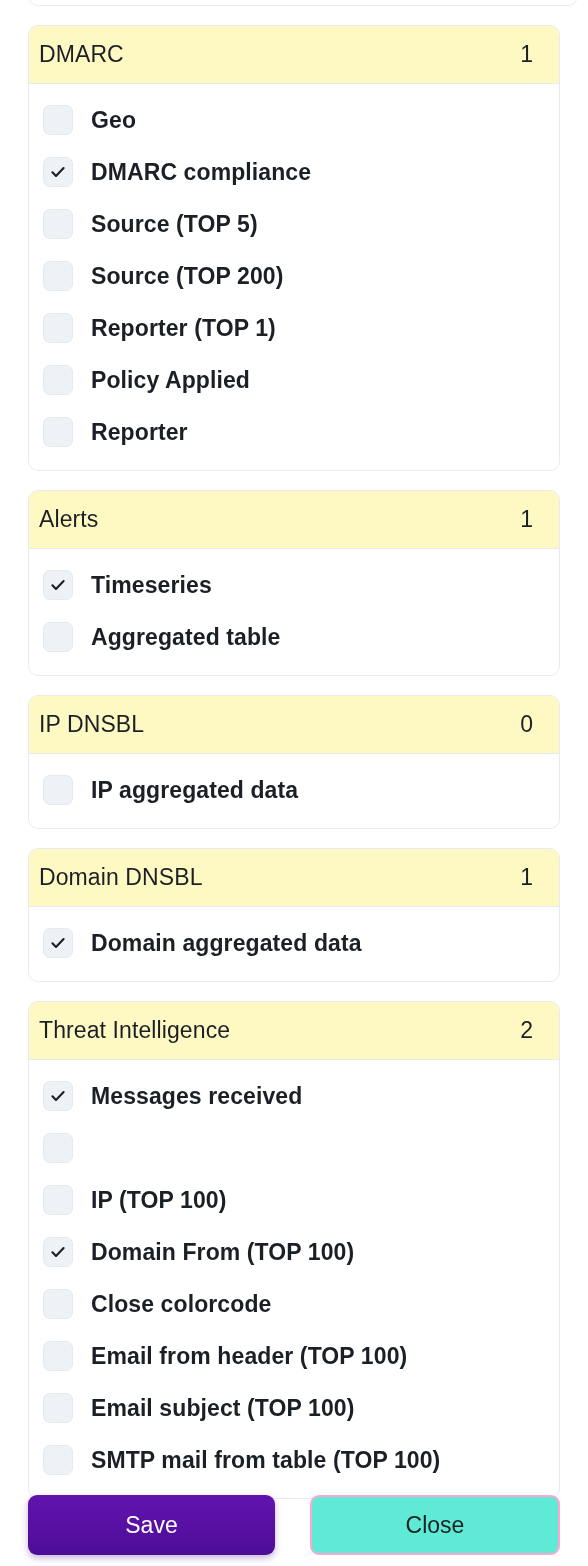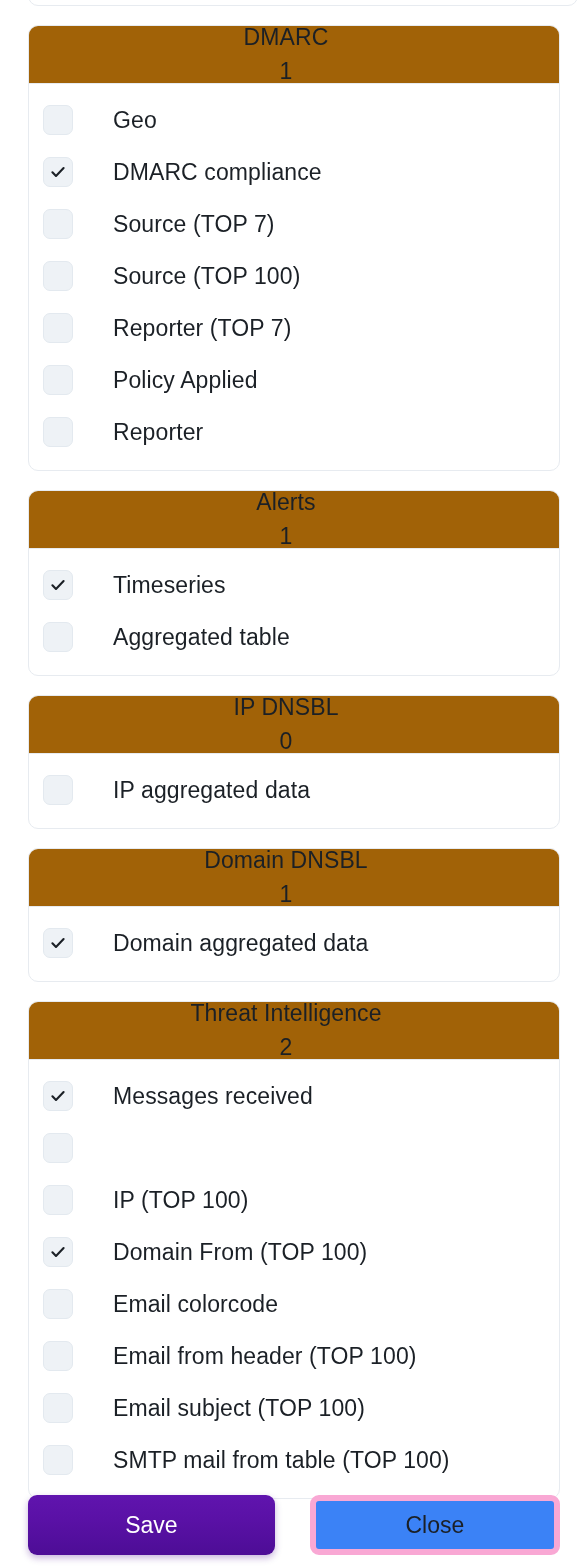--- a/index.html
+++ b/index.html
@@ -47,27 +47,26 @@
   .group-card {
     width: 532px;
     background: #ffffff;
     border: 1px solid #e7ebf0;
     border-radius: 10px;
     overflow: hidden;
   }
 
   .group-header {
     height: 58px;
-    background: #a16207;
+    background: #fef9c3;
     border-bottom: 1px solid #e7ebf0;
     display: flex;
     align-items: center;
     justify-content: space-between;
     padding: 0 26px 0 10px;
-    flex-direction: column;
   }
 
   .group-title {
     font-size: 23px;
     color: #1b2026;
     font-weight: 400;
     letter-spacing: 0.1px;
     line-height: 1;
   }
 
@@ -103,24 +102,23 @@
     margin-right: 18px;
   }
 
   .cbox svg { display: block; }
   .cbox .tick { display: none; }
   .cbox.checked .tick { display: block; }
 
   .option-label {
     font-size: 23px;
     color: #1b2026;
-    font-weight: 400;
+    font-weight: 700;
     letter-spacing: 0.1px;
     white-space: nowrap;
-    margin-left: 22px;
   }
 
   
   .footer {
     position: absolute;
     left: 0;
     top: 1487px;
     width: 588px;
     padding: 8px 28px;
     display: flex;
@@ -143,22 +141,22 @@
   .btn-save {
     width: 265px;
     color: #ffffff;
     background: linear-gradient(180deg, #6014ae 0%, #5a11a6 40%, #4d0d96 100%);
     box-shadow: 0 3px 7px rgba(70, 10, 140, 0.30);
   }
 
   .btn-close {
     width: 268px;
     color: #1b2026;
-    background: #3b82f6;
-    border: 6px solid #f9a8d4;
+    background: #5eead4;
+    border: 2px solid #f9a8d4;
   }
 </style>
 </head>
 <body>
 
 <div id="app">
 
   <div class="partial-card"></div>
 
   <div class="groups">
@@ -175,29 +173,29 @@
           <div class="option-row">
             <span class="cbox checked">
               <svg class="tick" width="18" height="18" viewBox="0 0 18 18" aria-hidden="true">
                 <path d="M3.4 9.3 L7.0 12.9 L14.6 5.1" fill="none" stroke="#1b2026" stroke-width="2.1" stroke-linecap="round" stroke-linejoin="round"></path>
               </svg>
             </span>
             <span class="option-label">DMARC compliance</span>
           </div>
           <div class="option-row">
             <span class="cbox"></span>
-            <span class="option-label">Source (TOP 7)</span>
-          </div>
-          <div class="option-row">
-            <span class="cbox"></span>
-            <span class="option-label">Source (TOP 100)</span>
-          </div>
-          <div class="option-row">
-            <span class="cbox"></span>
-            <span class="option-label">Reporter (TOP 7)</span>
+            <span class="option-label">Source (TOP 5)</span>
+          </div>
+          <div class="option-row">
+            <span class="cbox"></span>
+            <span class="option-label">Source (TOP 200)</span>
+          </div>
+          <div class="option-row">
+            <span class="cbox"></span>
+            <span class="option-label">Reporter (TOP 1)</span>
           </div>
           <div class="option-row">
             <span class="cbox"></span>
             <span class="option-label">Policy Applied</span>
           </div>
           <div class="option-row">
             <span class="cbox"></span>
             <span class="option-label">Reporter</span>
           </div>
         </div>
@@ -274,21 +272,21 @@
           <div class="option-row">
             <span class="cbox checked">
               <svg class="tick" width="18" height="18" viewBox="0 0 18 18" aria-hidden="true">
                 <path d="M3.4 9.3 L7.0 12.9 L14.6 5.1" fill="none" stroke="#1b2026" stroke-width="2.1" stroke-linecap="round" stroke-linejoin="round"></path>
               </svg>
             </span>
             <span class="option-label">Domain From (TOP 100)</span>
           </div>
           <div class="option-row">
             <span class="cbox"></span>
-            <span class="option-label">Email colorcode</span>
+            <span class="option-label">Close colorcode</span>
           </div>
           <div class="option-row">
             <span class="cbox"></span>
             <span class="option-label">Email from header (TOP 100)</span>
           </div>
           <div class="option-row">
             <span class="cbox"></span>
             <span class="option-label">Email subject (TOP 100)</span>
           </div>
           <div class="option-row">

